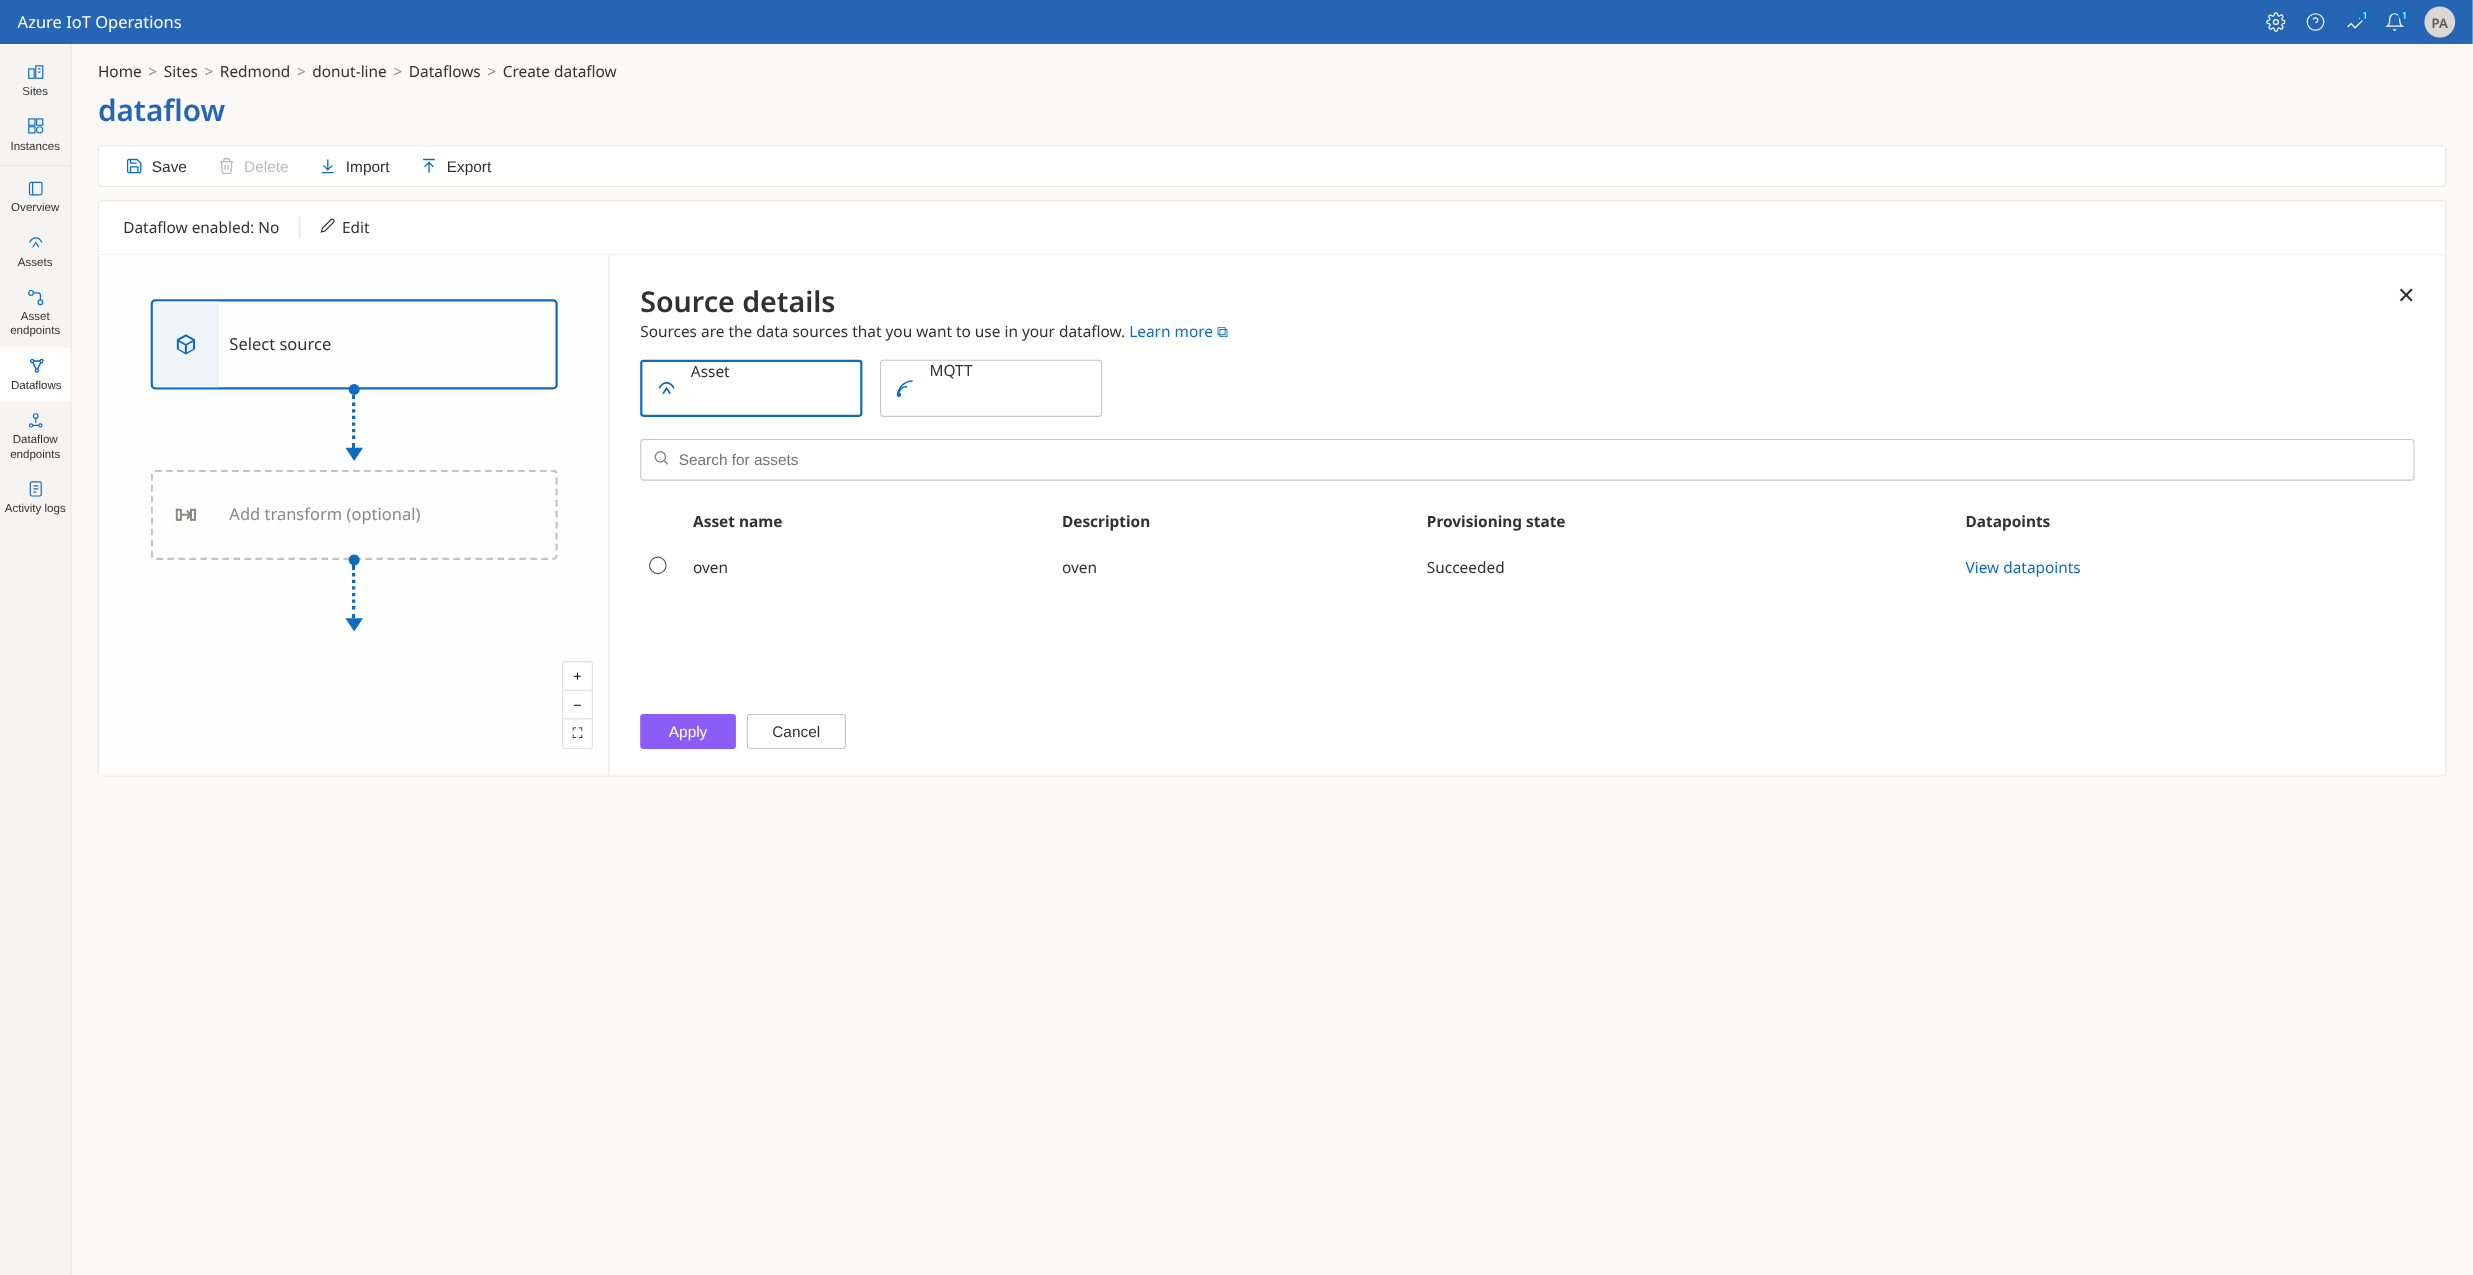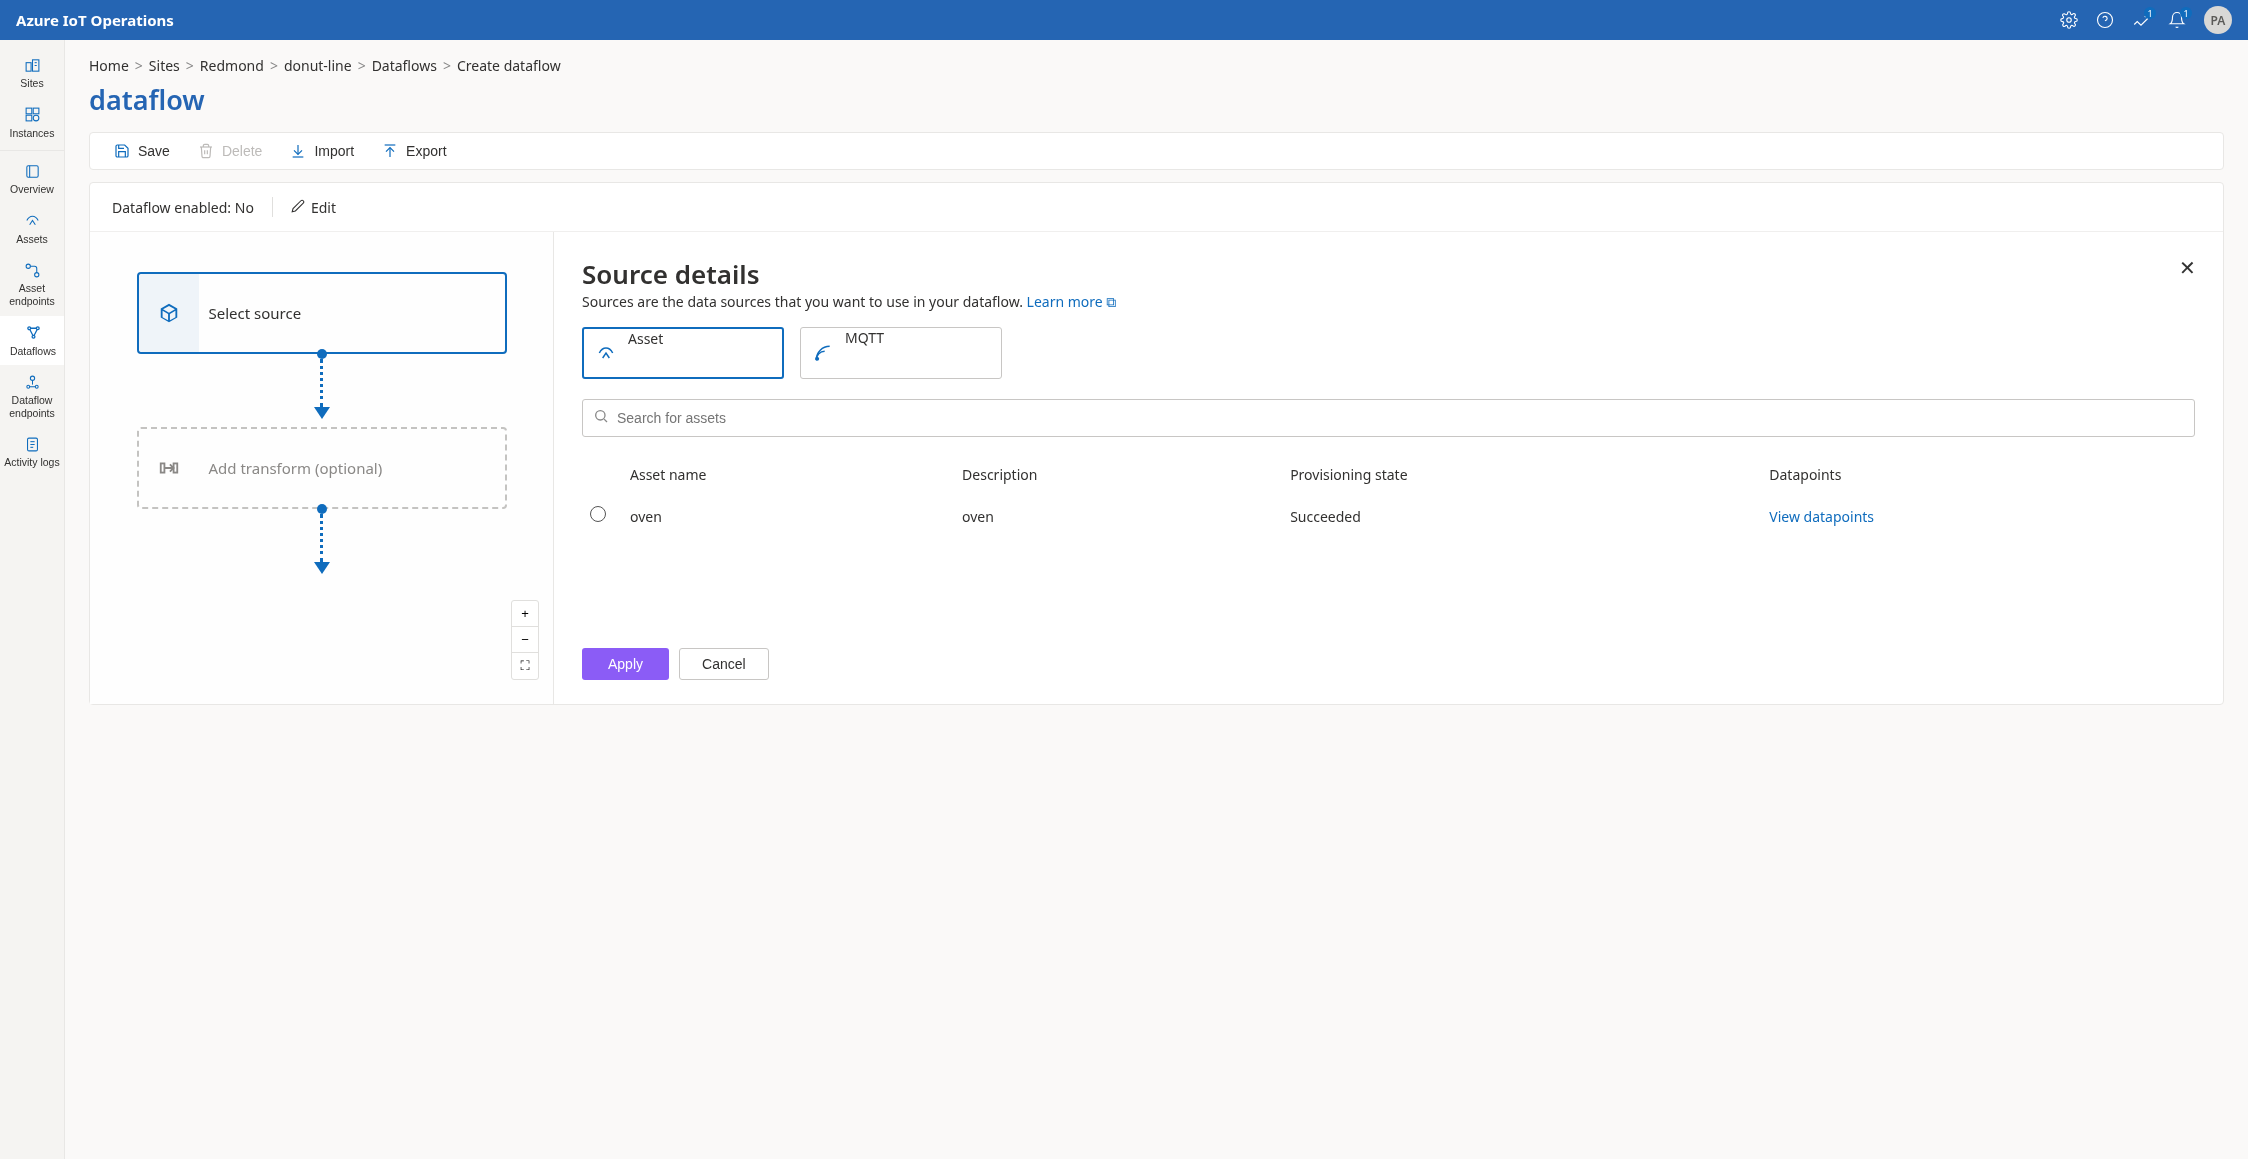--- a/index.html
+++ b/index.html
@@ -1,18 +1,18 @@
 <!DOCTYPE html>
 <html><head>
 <meta charset="utf-8">
 <style>
   *{box-sizing:border-box;margin:0;padding:0}
   body{font-family:"Segoe UI",system-ui,sans-serif;color:#323130;background:#faf9f8;font-size:14px}
   .header{height:40px;background:#2565b3;color:#fff;display:flex;align-items:center;padding:0 16px;justify-content:space-between}
-  .header-title{font-size:15px;font-weight:700}
+  .header-title{font-size:15px;font-weight:400}
   .header-actions{display:flex;align-items:center;gap:18px}
   .header-actions .icon{width:18px;height:18px;display:flex;align-items:center;justify-content:center;cursor:pointer;position:relative}
   .avatar{width:28px;height:28px;border-radius:50%;background:#d9d8d6;color:#5b5a58;display:flex;align-items:center;justify-content:center;font-size:12px;font-weight:600}
   .badge{position:absolute;top:-4px;right:-6px;background:#0f6cbd;color:#fff;font-size:9px;min-width:12px;height:12px;border-radius:6px;display:flex;align-items:center;justify-content:center;padding:0 2px}
   .layout{display:flex;height:calc(100vh - 40px);min-height:744px}
   .sidebar{width:65px;background:#f5f4f2;border-right:1px solid #e8e7e5;display:flex;flex-direction:column;padding-top:8px}
   .sb-item{display:flex;flex-direction:column;align-items:center;justify-content:center;gap:3px;padding:8px 4px;cursor:pointer;border:none;background:transparent;color:#323130;font-size:10.5px;text-align:center;line-height:1.2}
   .sb-item.active{background:#fff;border-left:2px solid transparent}
   .sb-item .sb-icon{width:18px;height:18px;display:flex;align-items:center;justify-content:center;color:#0f6cbd}
   .sb-item.active .sb-icon{color:#0f6cbd}
@@ -53,21 +53,21 @@
   .sd-desc{font-size:14px;margin-bottom:16px}
   .sd-desc a{color:#0f6cbd;text-decoration:none}
   .close-x{position:absolute;top:24px;right:28px;width:16px;height:16px;cursor:pointer;background:none;border:none;font-size:20px;color:#333}
   .src-tabs{display:flex;gap:16px;margin-bottom:20px}
   .src-tab{width:202px;height:52px;border:1px solid #c8c6c4;border-radius:3px;display:flex;cursor:pointer;background:#fff}
   .src-tab.selected{border:2px solid #0f6cbd}
   .src-tab .ti{width:44px;display:flex;align-items:center;justify-content:center;color:#0f6cbd}
   .search-box{display:flex;align-items:center;border:1px solid #c8c6c4;border-radius:3px;height:38px;padding:0 10px;margin-bottom:18px}
   .search-box input{border:none;outline:none;flex:1;font-size:14px;margin-left:8px}
   .asset-table{width:100%;border-collapse:collapse}
-  .asset-table th{text-align:left;font-weight:400;font-size:14px;padding:10px 8px}
+  .asset-table th{text-align:left;font-weight:700;font-size:14px;padding:10px 8px}
   .asset-table td{padding:12px 8px;font-size:14px}
   .asset-table tr.selected{background:#e9f1fb}
   .radio{width:16px;height:16px;border-radius:50%;border:1.5px solid #555;display:inline-flex;align-items:center;justify-content:center;cursor:pointer}
   .radio.checked{border-color:#0f6cbd}
   .radio.checked::after{content:"";width:9px;height:9px;border-radius:50%;background:#0f6cbd}
   .link{color:#0f6cbd;text-decoration:none;cursor:pointer}
   .panel-actions{display:flex;gap:10px;margin-top:110px}
   .btn-primary{background:#8b5cf6;color:#fff;border:none;border-radius:3px;padding:7px 26px;font-size:14px;cursor:pointer}
   .btn-secondary{background:#fff;color:#323130;border:1px solid #c8c6c4;border-radius:3px;padding:7px 22px;font-size:14px;cursor:pointer}
 </style>

